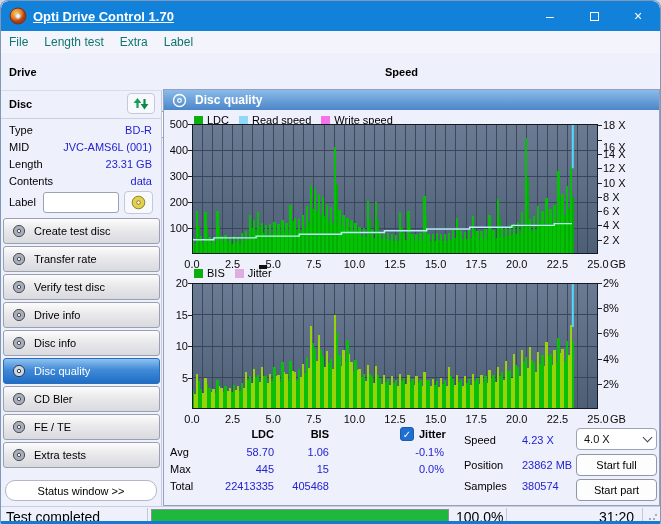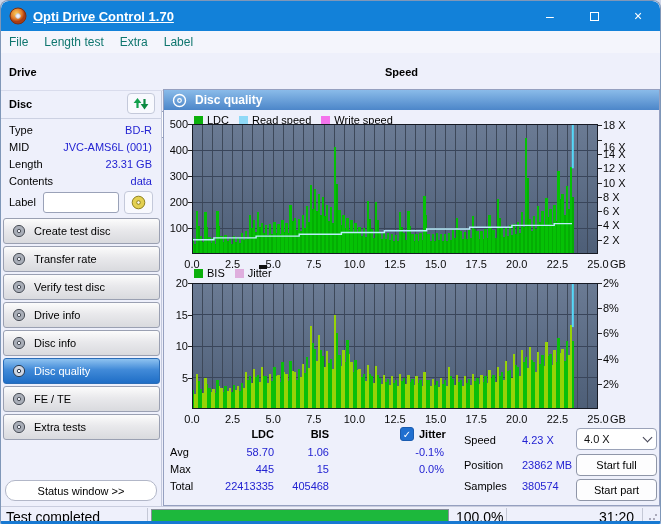--- a/index.html
+++ b/index.html
@@ -249,20 +249,29 @@
           <span>Disc info</span>
         </div>
       <div class="navbtn active">
           <span class="nicon">
             <svg width="14" height="14">
               <circle cx="7" cy="7" r="5.6" fill="#cfd6e2" stroke="#2a3a50"></circle>
               <circle cx="7" cy="7" r="1.7" fill="#fff" stroke="#2a3a50"></circle>
             </svg>
           </span>
           <span>Disc quality</span>
+        </div>
+      <div class="navbtn">
+          <span class="nicon">
+            <svg width="14" height="14">
+              <circle cx="7" cy="7" r="5.6" fill="#a9aeb8" stroke="#4a4f58"></circle>
+              <circle cx="7" cy="7" r="1.7" fill="#eef0f8" stroke="#4a4f58"></circle>
+            </svg>
+          </span>
+          <span>CD Bler</span>
         </div>
       <div class="navbtn">
           <span class="nicon">
             <svg width="14" height="14">
               <circle cx="7" cy="7" r="5.6" fill="#a9aeb8" stroke="#4a4f58"></circle>
               <circle cx="7" cy="7" r="1.7" fill="#eef0f8" stroke="#4a4f58"></circle>
             </svg>
           </span>
           <span>FE / TE</span>
         </div>

